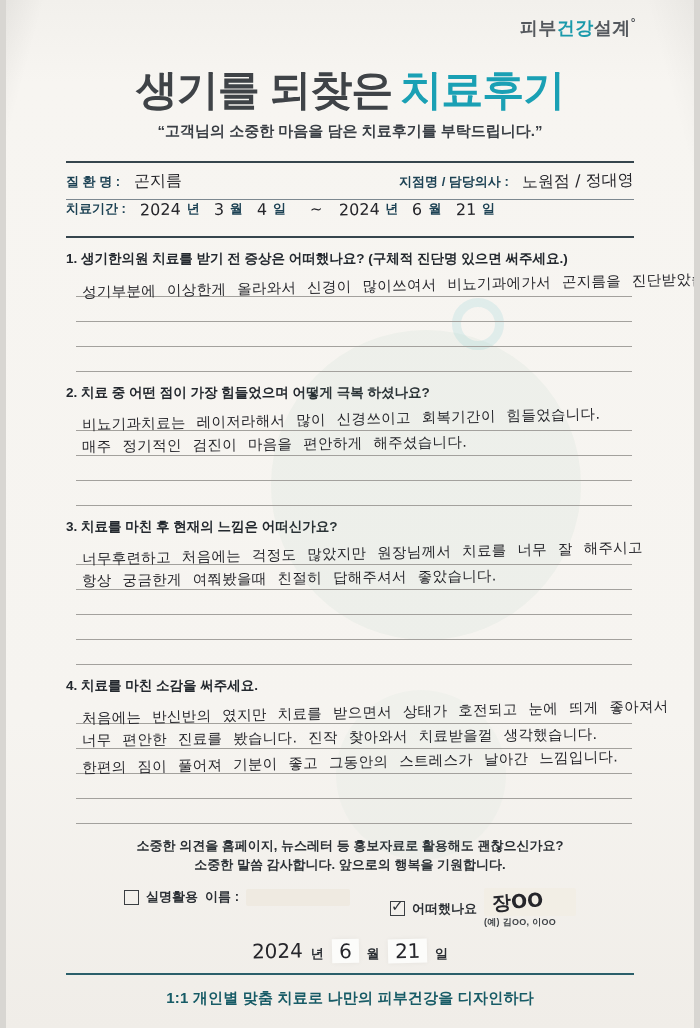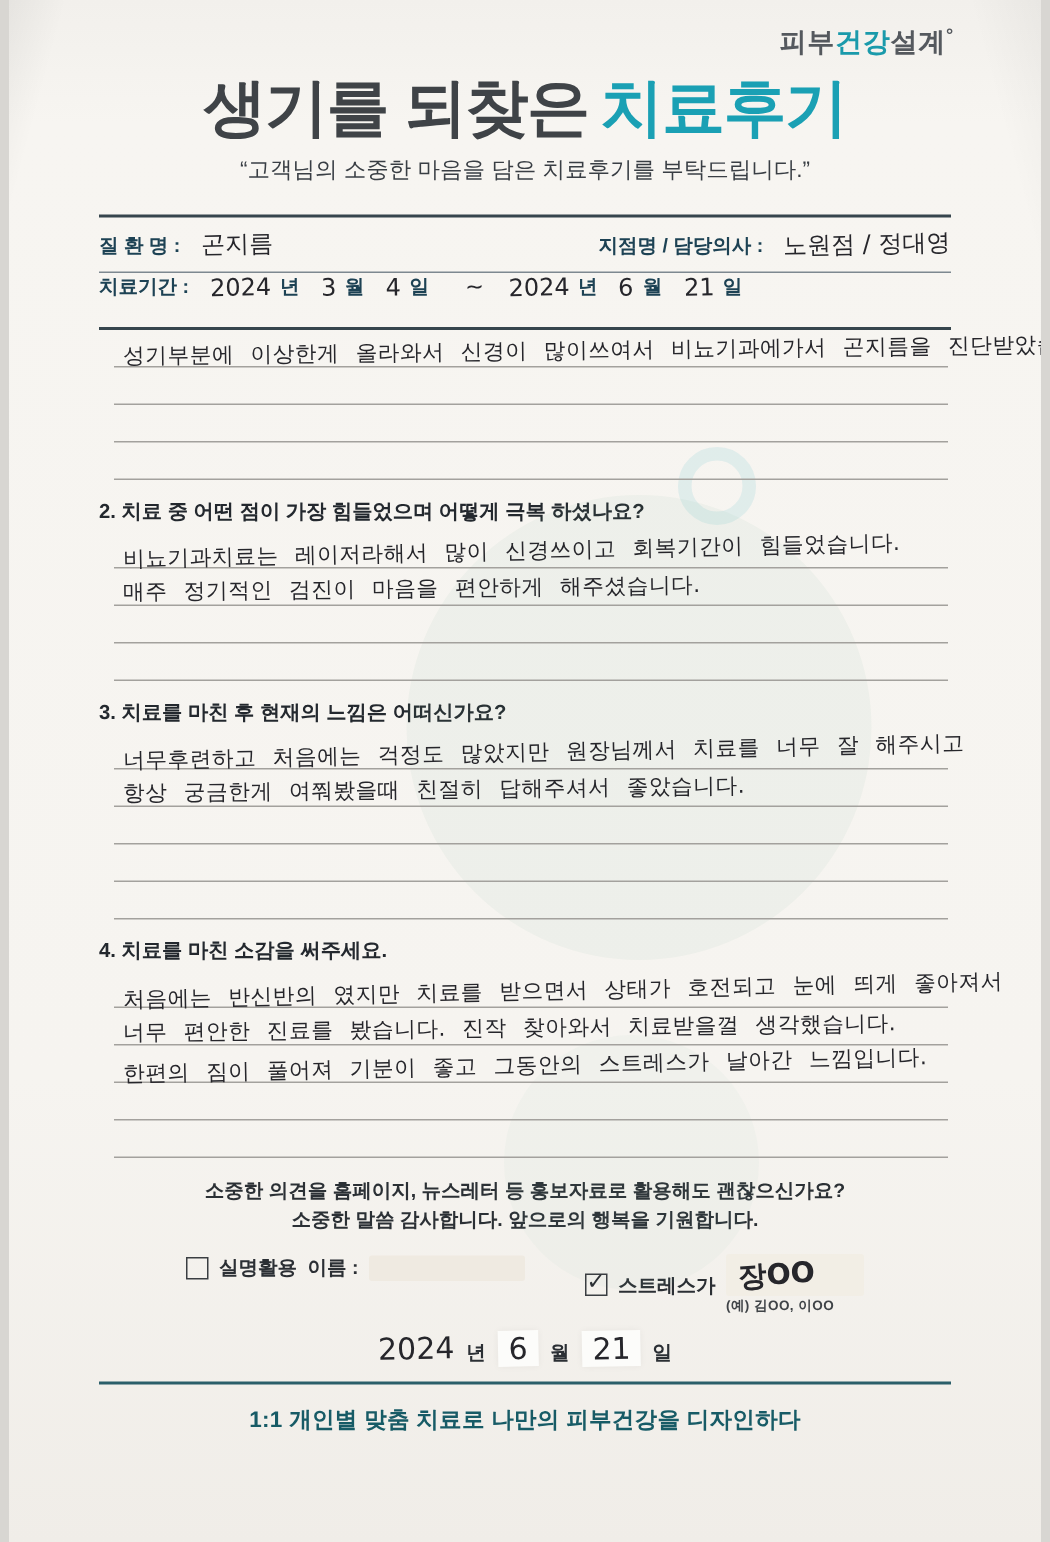--- a/index.html
+++ b/index.html
@@ -14,24 +14,24 @@
   }
   .wm-ring{position:absolute;left:446px;top:298px;width:34px;height:34px;border:9px solid rgba(32,170,185,0.10);border-radius:50%;}
   .wm-circle{position:absolute;left:265px;top:330px;width:310px;height:310px;border-radius:50%;background:rgba(130,190,160,0.07);}
   .wm-leaf{position:absolute;left:330px;top:690px;width:170px;height:170px;border-radius:50%;background:rgba(140,195,170,0.05);}
 
   .logo-row{padding:16px 58px 0 0;text-align:right;height:24px;}
   .logo{font-size:18px;font-weight:bold;color:#55595e;letter-spacing:0.5px;}
   .logo-accent{color:#1a9aab;}
   .logo-degree{font-size:12px;vertical-align:super;color:#55595e;}
 
-  .title{margin:8px 0 0;text-align:center;font-size:42px;font-weight:bold;letter-spacing:-1px;line-height:48px;}
+  .title{margin:26px 0 0;text-align:center;font-size:42px;font-weight:bold;letter-spacing:-1px;line-height:48px;}
   .title-plain{color:#3f4347;}
   .title-accent{color:#1aa0b4;margin-left:8px;}
-  .subtitle{margin:8px 0 0;text-align:center;font-size:15px;font-weight:normal;color:#393e44;}
+  .subtitle{margin:8px 0 0;text-align:center;font-size:15px;font-weight:bold;color:#393e44;}
 
   .info-table{margin:20px 60px 0;border-top:2px solid #36454d;border-bottom:2px solid #36454d;font-size:13px;}
   .info-row1{display:flex;justify-content:space-between;align-items:center;height:36px;border-bottom:1px solid #7d8890;}
   .info-row2{display:flex;align-items:flex-start;height:36px;}
   .lbl{font-weight:bold;color:#1d4254;white-space:pre;}
   .hand{font-family:"DejaVu Sans",sans-serif;color:#26262b;display:inline-block;transform:rotate(-1.2deg);}
   .info-hand{font-size:16px;margin-left:10px;}
   .period-num{font-size:16px;margin:0 6px 0 14px;}
   .period-unit{font-weight:bold;color:#1d4254;}
   .period-tilde{margin:0 2px 0 24px;font-size:15px;}
@@ -101,20 +101,21 @@
       <span class="hand period-num">2024</span>
       <span class="period-unit">년</span>
       <span class="hand period-num">6</span>
       <span class="period-unit">월</span>
       <span class="hand period-num">21</span>
       <span class="period-unit">일</span>
     </div>
   </div>
 
   <div class="qa">
+    <div class="q-label">1. 생기한의원 치료를 받기 전 증상은 어떠했나요? (구체적 진단명 있으면 써주세요.)</div>
     <div class="a-line">
         <span class="a-text hand">성기부분에 이상한게 올라와서 신경이 많이쓰여서 비뇨기과에가서 곤지름을 진단받았습니다.</span>
       </div>
     <div class="a-line">
         <span class="a-text hand"></span>
       </div>
     <div class="a-line">
         <span class="a-text hand"></span>
       </div>
     <div class="a-line">
@@ -185,21 +186,21 @@
     <div class="consent-item">
       <span class="cb"></span>
       <span>실명활용</span>
       <span>이름 :</span>
       <span class="blank-box"></span>
     </div>
     <div class="consent-item">
       <span class="cb">
           <span class="cb-check">✓</span>
         </span>
-      <span>스트레스가</span>
+      <span>어떠했나요</span>
       <span class="anon-col">
         <span class="anon-value-box"><span class="hand anon-hand">장OO</span></span>
         <span class="anon-example">(예) 김OO, 이OO</span>
       </span>
     </div>
   </div>
 
   <div class="date-row">
     <span class="hand date-num">2024</span>
     <span class="date-unit">년</span>

